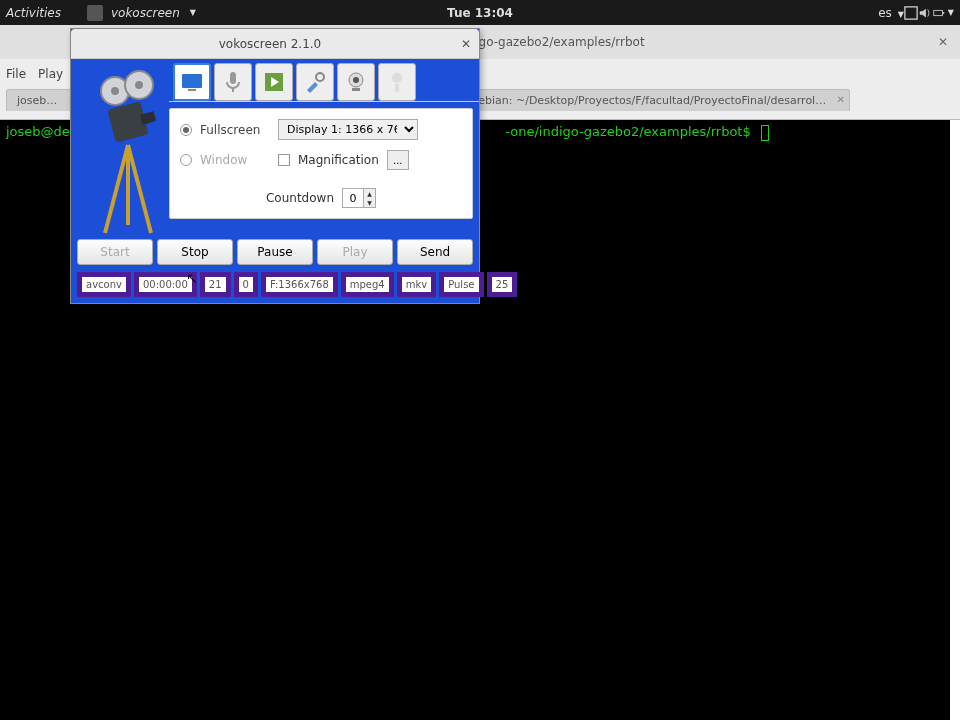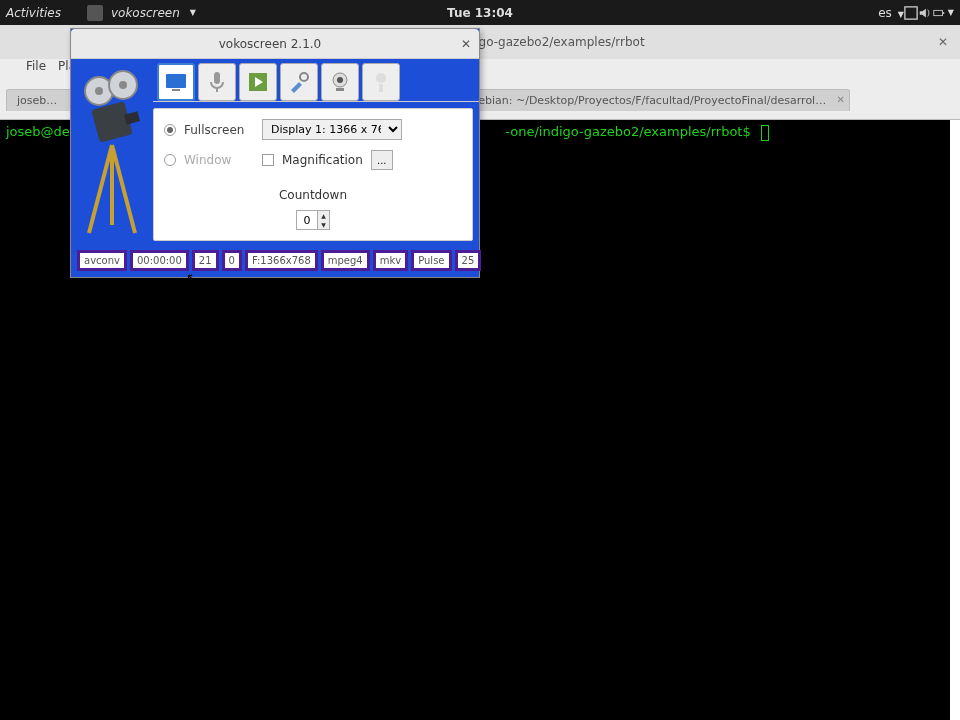--- a/index.html
+++ b/index.html
@@ -12,69 +12,69 @@
 .topbar .right { margin-left: auto; display: flex; align-items: center; }
 .topbar .app-icon { width: 16px; height: 16px; background: #555; border-radius: 2px; display: inline-block; }
 .topbar .tri { font-size: 8px; margin-left: 2px; }
 .topbar .status-icon { width: 14px; height: 14px; display: inline-flex; align-items: center; justify-content: center; }
 
 
 .bgwin { position: absolute; top: 25px; left: 0; right: 0; height: 95px; background: #ededed; border-bottom: 1px solid #bbb; }
 .bgwin .titlebar { height: 34px; background: #e0e0e0; display: flex; align-items: center; padding: 0 8px; font-size: 12px; color: #555; }
 .bgwin .titlebar .title { flex: 1; text-align: center; white-space: nowrap; overflow: hidden; }
 .bgwin .titlebar .close { width: 14px; height: 14px; cursor: pointer; color: #666; }
-.bgwin .menubar { height: 22px; display: flex; align-items: flex-start; padding: 0 6px; gap: 12px; font-size: 12px; color: #444; margin-left: 20px; }
+.bgwin .menubar { height: 22px; display: flex; align-items: flex-end; padding: 0 6px; gap: 12px; font-size: 12px; color: #444; }
 .bgwin .tabbar { height: 30px; display: flex; align-items: flex-end; padding: 0 6px; gap: 4px; }
 .bgwin .tab { background: #d0d0d0; border: 1px solid #bbb; border-bottom: none; border-radius: 3px 3px 0 0; padding: 4px 20px 4px 10px; font-size: 11px; color: #555; position: relative; max-width: 440px; white-space: nowrap; overflow: hidden; text-overflow: ellipsis; }
 .bgwin .tab .tx { font-size: 10px; color: #888; position: absolute; right: 4px; top: 4px; }
 
 
 .terminal { position: absolute; top: 120px; left: 0; right: 10px; bottom: 0; background: #000; color: #0f0; font-family: "DejaVu Sans Mono", monospace; font-size: 13px; padding: 4px 6px; }
 .terminal .prompt-user { color: #1fd11f; }
 .terminal .prompt-path { color: #1fd11f; text-align: right; }
 .terminal .cursor { display: inline-block; width: 8px; height: 16px; border: 1px solid #1fd11f; vertical-align: middle; margin-left: 2px; }
 
 
 .voko { position: absolute; top: 28px; left: 70px; width: 410px; background: #1d4ed8; border: 1px solid #888; border-radius: 0; box-shadow: 2px 3px 6px rgba(0,0,0,0.3); z-index: 20; font-size: 12px; color: #333; }
 .voko .titlebar { height: 30px; background: #eaeaea; border-bottom: 1px solid #ccc; display: flex; align-items: center; padding: 0 8px; border-radius: 4px 4px 0 0; }
 .voko .titlebar .title { flex: 1; text-align: center; color: #444; }
 .voko .titlebar .close { cursor: pointer; color: #555; font-weight: bold; }
 
-.voko .body { display: flex; }
+.voko .body { display: flex; padding-left: 16px; }
 .voko .logo { width: 82px; display: flex; align-items: flex-start; justify-content: center; padding-top: 6px; }
 .voko .logo svg { width: 70px; height: 170px; }
 
 .voko .main { flex: 1; }
 
 .voko .tabs { display: flex; gap: 3px; padding: 4px 4px 0 4px; border-bottom: 1px solid #ccc; }
 .voko .tabs .tab { width: 38px; height: 38px; border: 1px solid #aaa; background: #eee; border-radius: 3px; display: flex; align-items: center; justify-content: center; cursor: pointer; }
 .voko .tabs .tab.active { border: 2px solid #3a7fd5; background: #fff; }
 .voko .tabs .tab svg { width: 24px; height: 24px; }
 
 .voko .panel { background: #fff; border: 1px solid #ccc; margin: 6px 6px 6px 0; padding: 10px; border-radius: 2px; }
 .voko .row { display: flex; align-items: center; margin-bottom: 10px; gap: 8px; }
 .voko .radio { width: 12px; height: 12px; border-radius: 50%; border: 1px solid #999; display: inline-flex; align-items: center; justify-content: center; }
 .voko .radio.checked::after { content: ""; width: 6px; height: 6px; background: #666; border-radius: 50%; }
 .voko .radio-label { color: #aaa; width: 70px; }
 .voko .radio-label.enabled { color: #444; }
 .voko select { font-size: 11px; padding: 2px 4px; width: 140px; border: 1px solid #aaa; background: #f0f0f0; }
 .voko .chk { width: 12px; height: 12px; border: 1px solid #999; background: #fff; display: inline-block; }
 .voko .small-btn { width: 22px; height: 20px; border: 1px solid #aaa; background: #eee; font-size: 10px; cursor: pointer; }
-.voko .countdown-row { display: flex; align-items: center; justify-content: center; gap: 8px; margin-top: 18px; flex-direction: column; }
+.voko .countdown-row { display: flex; align-items: center; justify-content: center; gap: 8px; margin-top: 18px; }
 .voko .spinner { display: flex; align-items: stretch; border: 1px solid #aaa; height: 20px; }
 .voko .spinner input { width: 20px; border: none; text-align: center; font-size: 11px; }
 .voko .spinner .arrows { display: flex; flex-direction: column; width: 12px; border-left: 1px solid #aaa; }
 .voko .spinner .arrows div { flex: 1; font-size: 6px; text-align: center; line-height: 9px; cursor: pointer; background: #eee; }
 
 .voko .buttons { display: flex; gap: 4px; padding: 4px 6px; }
 .voko .buttons button { flex: 1; height: 26px; border: 1px solid #aaa; background: linear-gradient(#fdfdfd,#e5e5e5); border-radius: 3px; font-size: 12px; cursor: pointer; }
 .voko .buttons button:disabled { color: #aaa; cursor: default; }
 
 .voko .status { display: flex; gap: 3px; padding: 3px 6px 6px 6px; font-size: 10px; }
-.voko .status .cell { border: 3px solid #4c1d95; background: #fff; padding: 2px 4px; color: #555; }
+.voko .status .cell { border: 5px solid #4c1d95; background: #fff; padding: 2px 4px; color: #555; }
 
 .cursor-arrow { position: absolute; top: 270px; left: 186px; z-index: 30; font-size: 14px; color: #000; pointer-events: none; }
 </style>
 </head>
 <body>
 
 <div class="topbar">
   <div class="left">
     <span>Activities</span>
     <span style="width:10px"></span>
@@ -221,20 +221,27 @@
             <div class="arrows">
               <div>▲</div>
               <div>▼</div>
             </div>
           </div>
         </div>
       </div>
     </div>
   </div>
 
+  <div class="buttons">
+    <button disabled="">Start</button>
+    <button>Stop</button>
+    <button>Pause</button>
+    <button disabled="">Play</button>
+    <button>Send</button>
+  </div>
 
   <div class="status">
     <span class="cell">avconv</span>
     <span class="cell">00:00:00</span>
     <span class="cell">21</span>
     <span class="cell">0</span>
     <span class="cell">F:1366x768</span>
     <span class="cell">mpeg4</span>
     <span class="cell">mkv</span>
     <span class="cell">Pulse</span>

